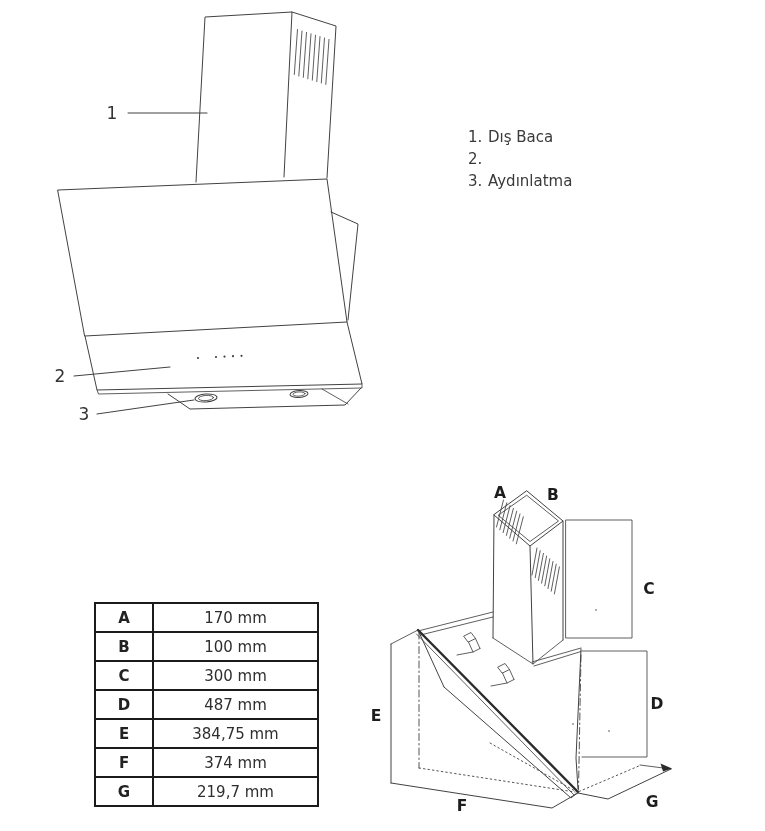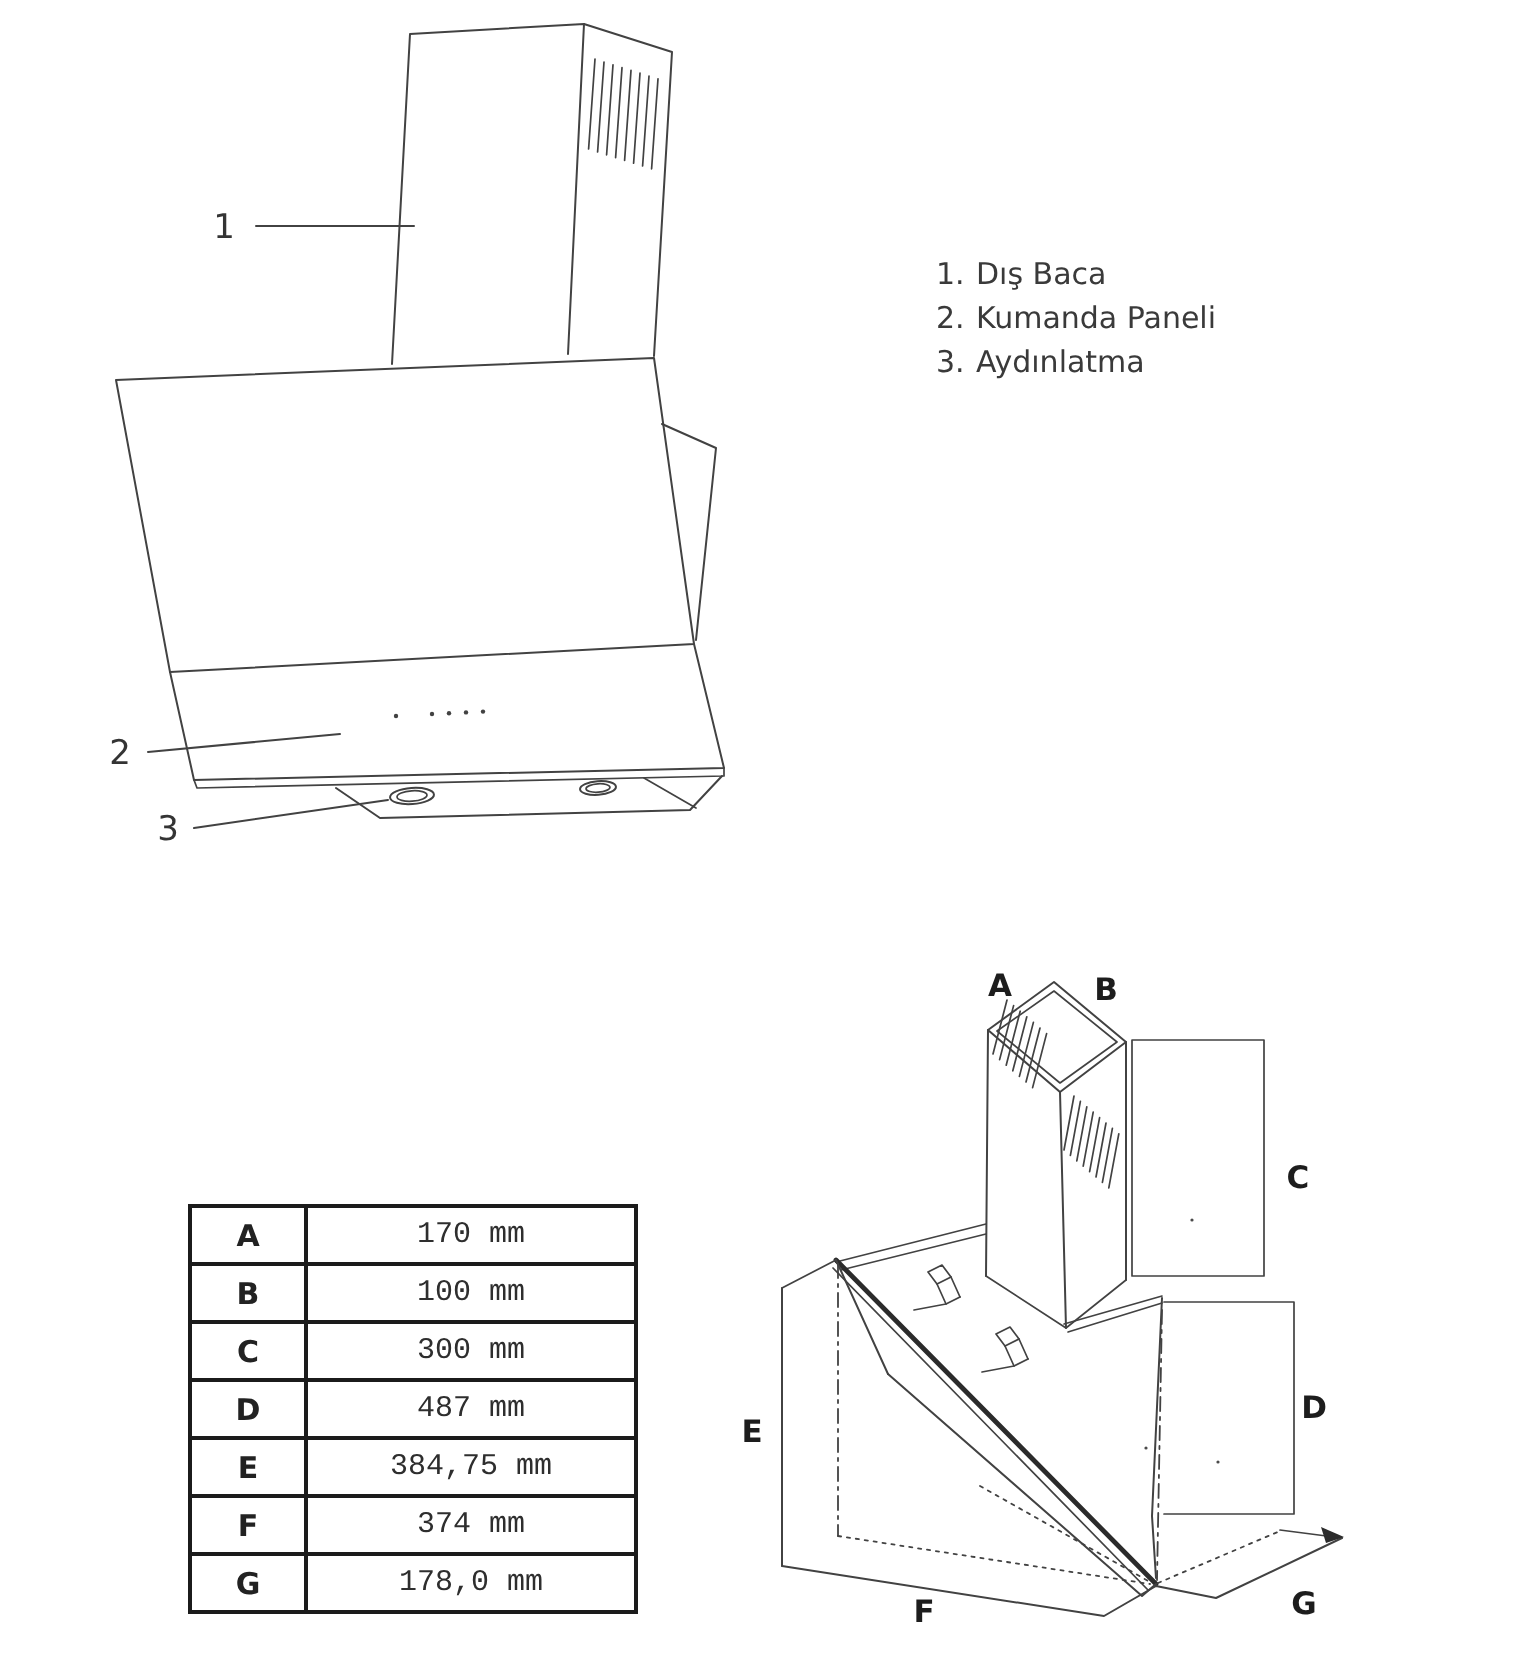--- a/index.html
+++ b/index.html
@@ -13,21 +13,21 @@
   #legend{left:468px;top:126px;font-size:15px;color:#3a3a3a;line-height:22px;}
   #legend .row{display:flex;white-space:nowrap;}
   #legend .num{width:20px;flex:0 0 20px;}
   
   #dims-table{left:94px;top:602px;border-collapse:collapse;table-layout:fixed;}
   #dims-table td{
     border:2px solid #1b1b1b;text-align:center;vertical-align:middle;
     height:25px;padding:1px 4px;font-size:15px;color:#2e2e2e;
   }
   #dims-table td.c1{width:48px;font-weight:bold;color:#222;}
-  #dims-table td.c2{width:155px;font-family:Liberation Mono, monospace;}
+  #dims-table td.c2{width:155px;}
   
   svg{display:block;}
   svg text{font-family:"DejaVu Sans","Liberation Sans",sans-serif;}
   .callout{font-size:17px;fill:#343434;}
   .dimlabel{font-size:15.5px;font-weight:bold;fill:#1d1d1d;}
   .ln{fill:none;stroke:#424242;stroke-width:1;stroke-linecap:round;stroke-linejoin:round;}
   .thin{stroke-width:0.85;}
   .thick{stroke:#2b2b2b;stroke-width:2.4;}
   .dashdot{stroke-dasharray:7 3 1.5 3;stroke-width:0.9;}
   .dotted{stroke-dasharray:1.6 2.9;stroke-width:0.9;}
@@ -87,21 +87,20 @@
   <text class="callout" x="84" y="420" text-anchor="middle">3</text>
 </svg>
 
 <div id="legend" class="abs">
   <div class="row">
     <span class="num">1.</span>
     <span>Dış Baca</span>
   </div>
   <div class="row">
     <span class="num">2.</span>
-    <span>Kumanda Paneli</span>
   </div>
   <div class="row">
     <span class="num">3.</span>
     <span>Aydınlatma</span>
   </div>
 </div>
 
 <table id="dims-table" class="abs">
   <tbody>
     <tr>
@@ -123,21 +122,21 @@
     <tr>
       <td class="c1">E</td>
       <td class="c2">384,75 mm</td>
       </tr>
     <tr>
       <td class="c1">F</td>
       <td class="c2">374 mm</td>
       </tr>
     <tr>
       <td class="c1">G</td>
-      <td class="c2">178,0 mm</td>
+      <td class="c2">219,7 mm</td>
       </tr>
   </tbody>
 </table>
 
 <svg id="fig2" class="abs" style="left:370px;top:470px;" width="395" height="361" viewBox="370 470 395 361">
   <g class="ln">
 
     <g>
       <path d="M527,491 L563,521 L530,546 L494,515 Z"></path>
       <path class="thin" d="M527,495.5 L558.5,521 L530,541.5 L498.5,515.5 Z"></path>

